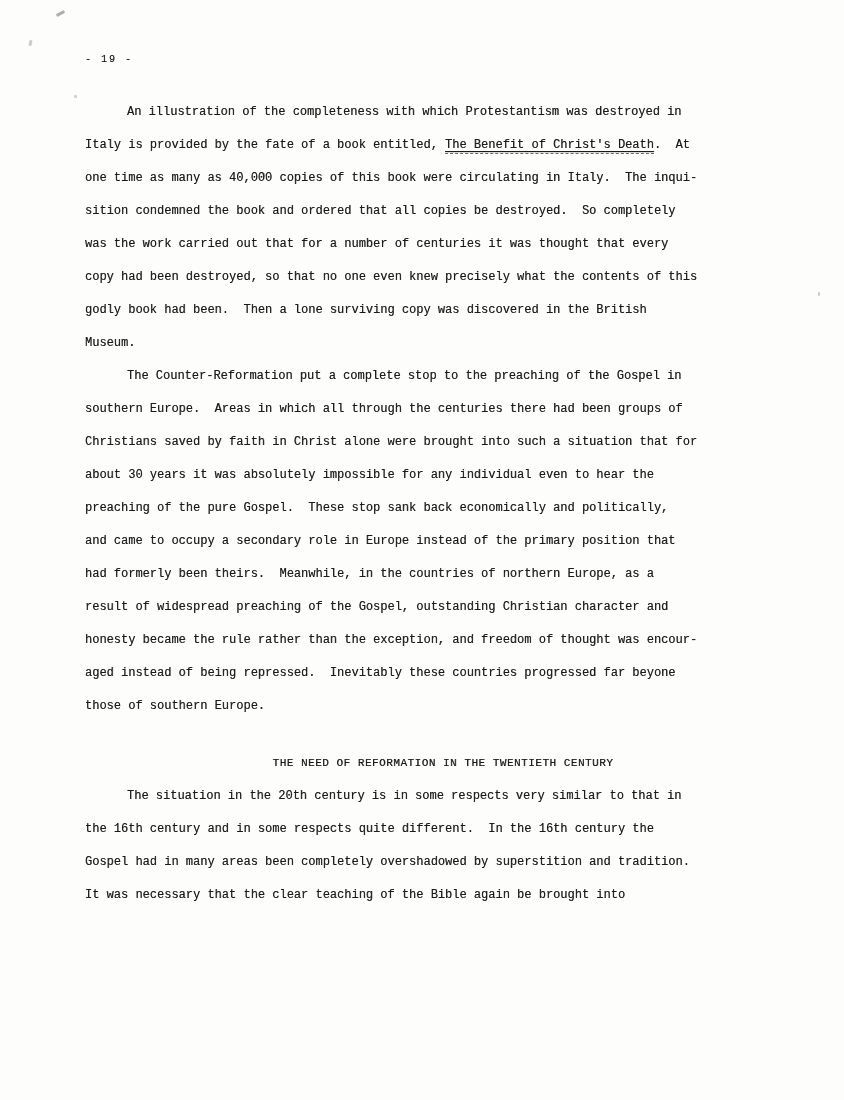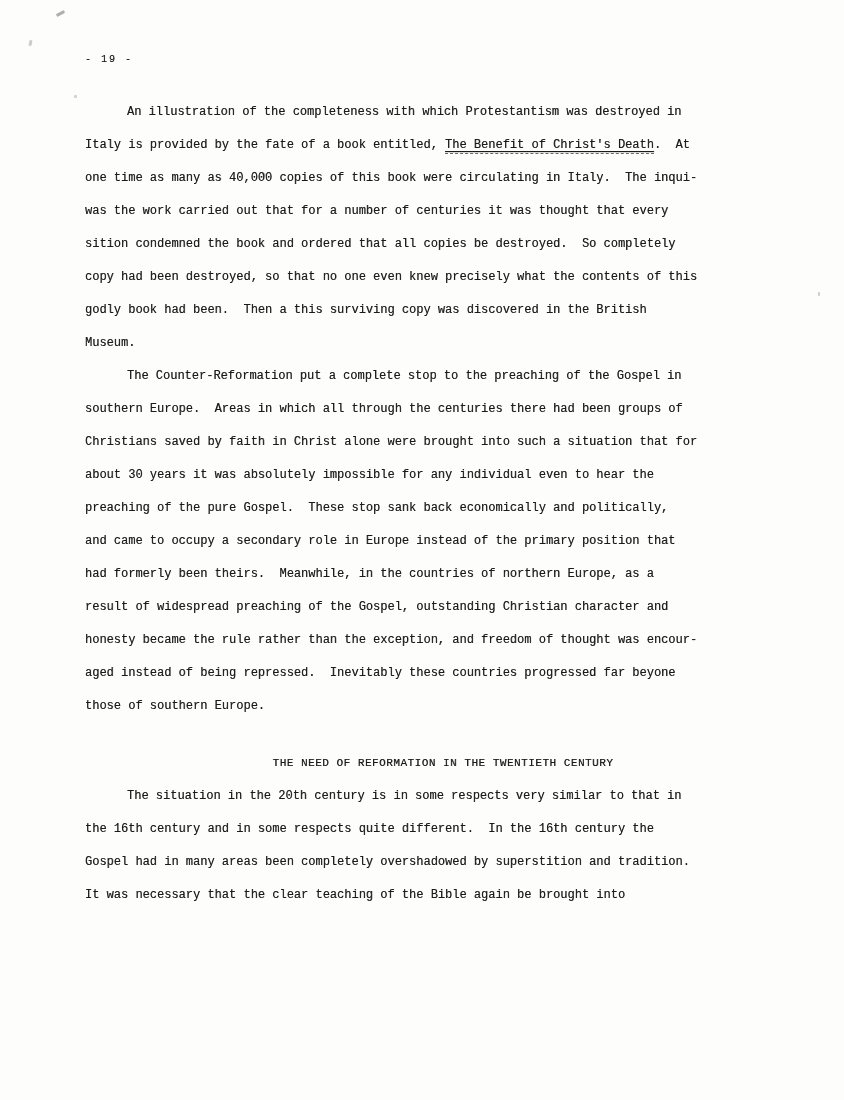--- a/index.html
+++ b/index.html
@@ -81,24 +81,24 @@
 <div class="speck s4"></div>
 <div class="speck s5"></div>
 
 <div class="page-number">- 19 -</div>
 
 <div class="doc">
 
   <div class="line indent">An illustration of the completeness with which Protestantism was destroyed in</div>
   <div class="line"><span>Italy is provided by the fate of a book entitled, </span><span class="book-title">The Benefit of Christ's Death</span><span>.  At</span></div>
   <div class="line">one time as many as 40,000 copies of this book were circulating in Italy.  The inqui-</div>
+  <div class="line">sition condemned the book and ordered that all copies be destroyed.  So completely</div>
   <div class="line">was the work carried out that for a number of centuries it was thought that every</div>
-  <div class="line">sition condemned the book and ordered that all copies be destroyed.  So completely</div>
   <div class="line">copy had been destroyed, so that no one even knew precisely what the contents of this</div>
-  <div class="line">godly book had been.  Then a this surviving copy was discovered in the British</div>
+  <div class="line">godly book had been.  Then a lone surviving copy was discovered in the British</div>
   <div class="line">Museum.</div>
 
   <div class="line indent">The Counter-Reformation put a complete stop to the preaching of the Gospel in</div>
   <div class="line">southern Europe.  Areas in which all through the centuries there had been groups of</div>
   <div class="line">Christians saved by faith in Christ alone were brought into such a situation that for</div>
   <div class="line">about 30 years it was absolutely impossible for any individual even to hear the</div>
   <div class="line">preaching of the pure Gospel.  These stop sank back economically and politically,</div>
   <div class="line">and came to occupy a secondary role in Europe instead of the primary position that</div>
   <div class="line">had formerly been theirs.  Meanwhile, in the countries of northern Europe, as a</div>
   <div class="line">result of widespread preaching of the Gospel, outstanding Christian character and</div>

